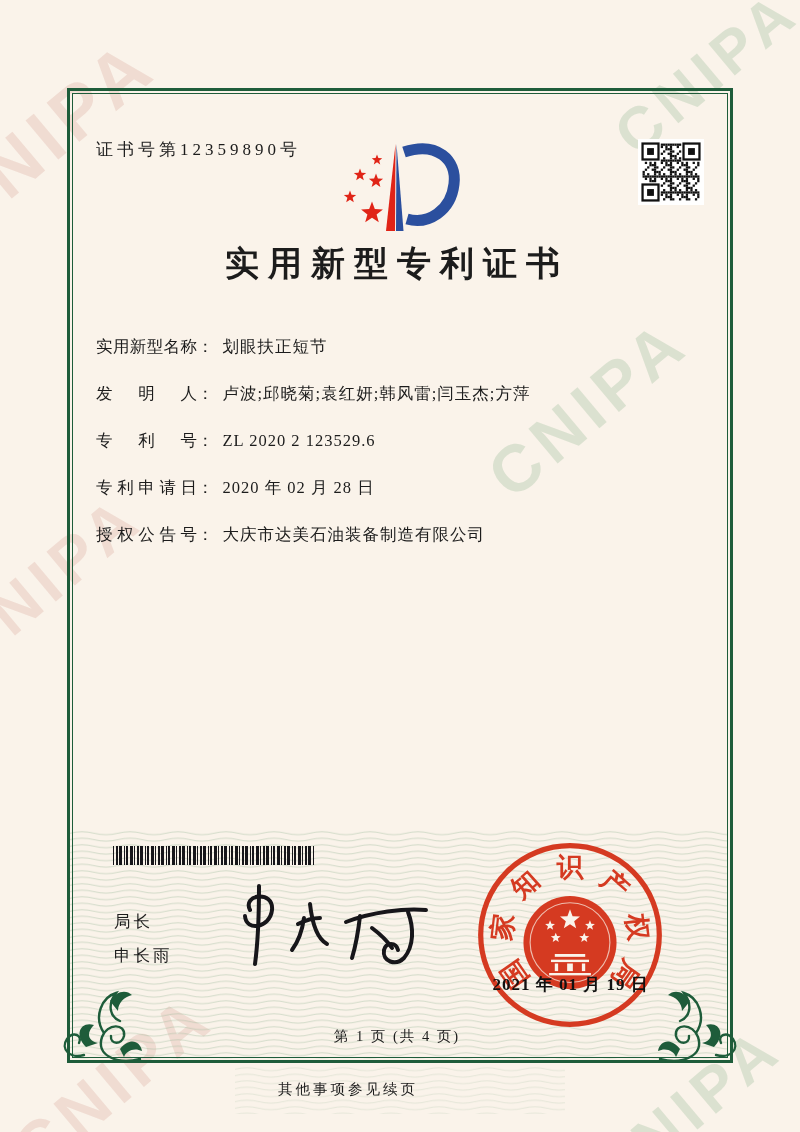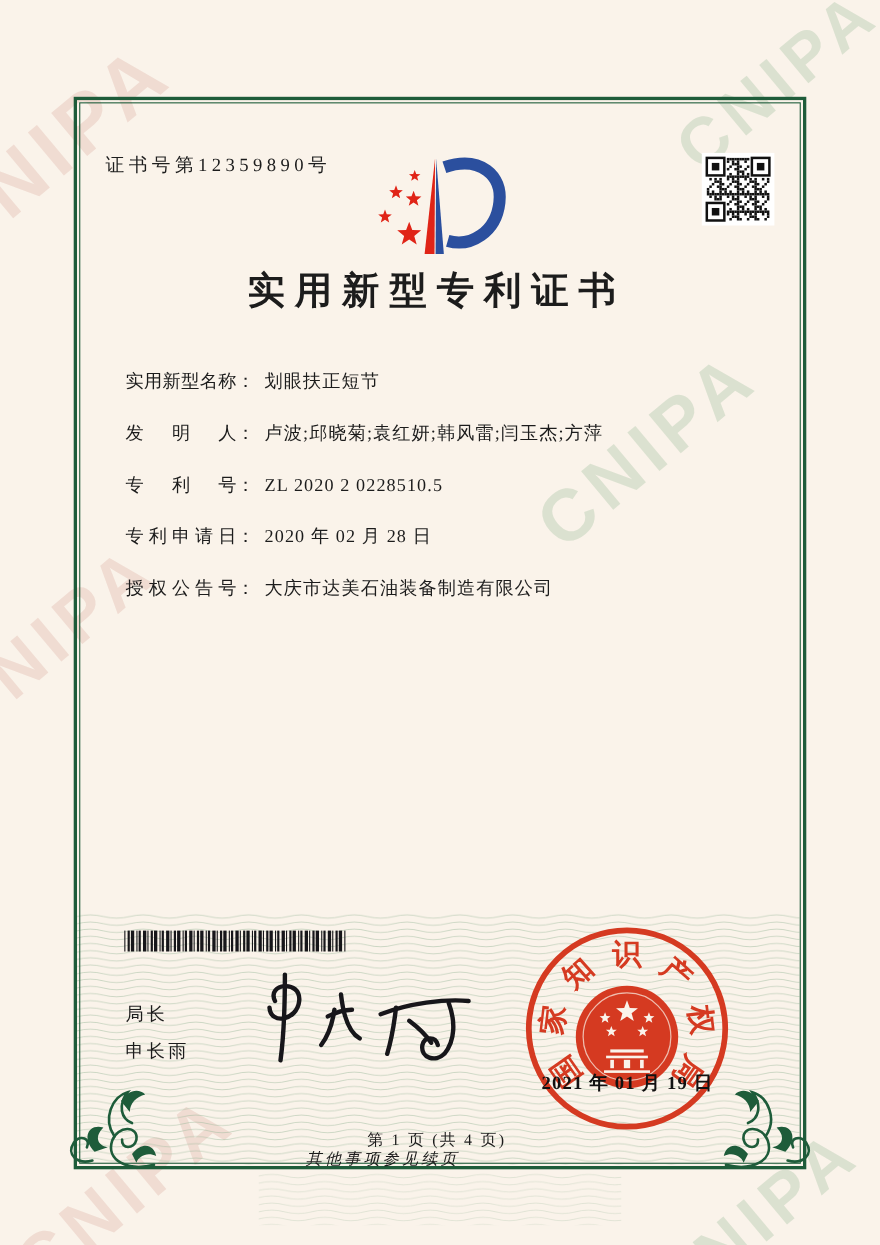--- a/index.html
+++ b/index.html
@@ -32,21 +32,21 @@
     position:absolute;left:96px;top:138px;font-size:17px;letter-spacing:4px;z-index:4;
   }
   .logo{position:absolute;left:323px;top:126px;z-index:4;}
   .qr{position:absolute;left:638px;top:139px;width:66px;height:66px;background:#fff;z-index:4;padding:0;}
   .title{
     position:absolute;left:67px;top:241px;width:660px;text-align:center;
     font-size:34px;font-weight:bold;letter-spacing:9px;z-index:4;
   }
   
   .fields{position:absolute;left:96px;top:336px;width:616px;z-index:4;font-size:16.5px;}
-  .frow{height:47px;white-space:nowrap;margin-left:18px;}
+  .frow{height:47px;white-space:nowrap;}
   .flabel{
     display:inline-block;width:101px;text-align:justify;text-align-last:justify;
     vertical-align:top;
   }
   .fcolon{display:inline-block;}
   .fval{margin-left:9px;letter-spacing:1px;}
   .pair2{margin-left:56px;}
   
   .bodytext{
     position:absolute;left:95px;top:653px;width:614px;z-index:4;
@@ -64,22 +64,22 @@
   .seal{position:absolute;left:475px;top:840px;z-index:5;}
   .seal-date{
     position:absolute;left:478px;top:973px;width:185px;text-align:center;
     font-size:17px;letter-spacing:1px;color:#111;z-index:6;font-weight:bold;
   }
   .page-num{
     position:absolute;left:67px;top:1027px;width:660px;text-align:center;
     font-size:14.5px;letter-spacing:2px;z-index:4;
   }
   .footer-note{
-    position:absolute;left:0;top:1044px;width:696px;text-align:center;
-    font-size:14.5px;letter-spacing:3px;z-index:4;font-style:italic;
+    position:absolute;left:0;top:1080px;width:696px;text-align:center;
+    font-size:14.5px;letter-spacing:3px;z-index:4;
   }
 </style>
 </head>
 <body>
 
 <div class="wm pink" style="left:-85px;top:95px;font-size:74px;">CNIPA</div>
 <div class="wm green" style="left:598px;top:38px;font-size:60px;">CNIPA</div>
 <div class="wm green" style="left:470px;top:370px;font-size:66px;">CNIPA</div>
 <div class="wm pink" style="left:-70px;top:545px;font-size:64px;">CNIPA</div>
 <div class="wm pink" style="left:-5px;top:1045px;font-size:66px;">CNIPA</div>
@@ -372,21 +372,21 @@
 <div class="title">实用新型专利证书</div>
 
 <div class="fields">
   <div class="frow">
     <span class="flabel">实用新型名称</span><span class="fcolon">：</span><span class="fval">划眼扶正短节</span>
   </div>
   <div class="frow">
     <span class="flabel">发明人</span><span class="fcolon">：</span><span class="fval">卢波;邱晓菊;袁红妍;韩风雷;闫玉杰;方萍</span>
   </div>
   <div class="frow">
-    <span class="flabel">专利号</span><span class="fcolon">：</span><span class="fval">ZL 2020 2 0228510.5</span>
+    <span class="flabel">专利号</span><span class="fcolon">：</span><span class="fval">ZL 2020 2 123529.6</span>
   </div>
   <div class="frow">
     <span class="flabel">专利申请日</span><span class="fcolon">：</span><span class="fval">2020 年 02 月 28 日</span>
   </div>
   <div class="frow">
     <span class="flabel">授权公告号</span><span class="fcolon">：</span><span class="fval">大庆市达美石油装备制造有限公司</span>
   </div>
 </div>
 
 <div class="bodytext">

